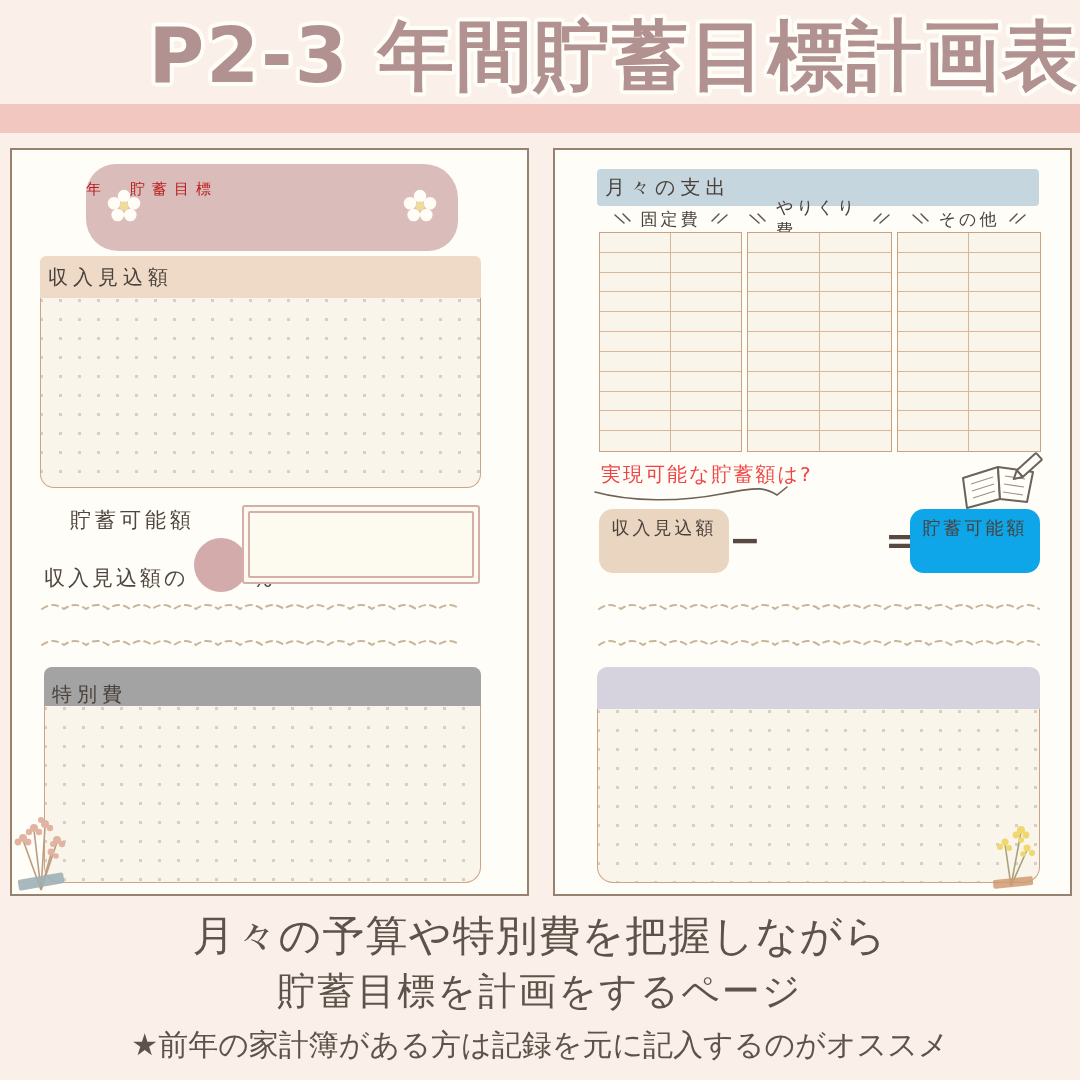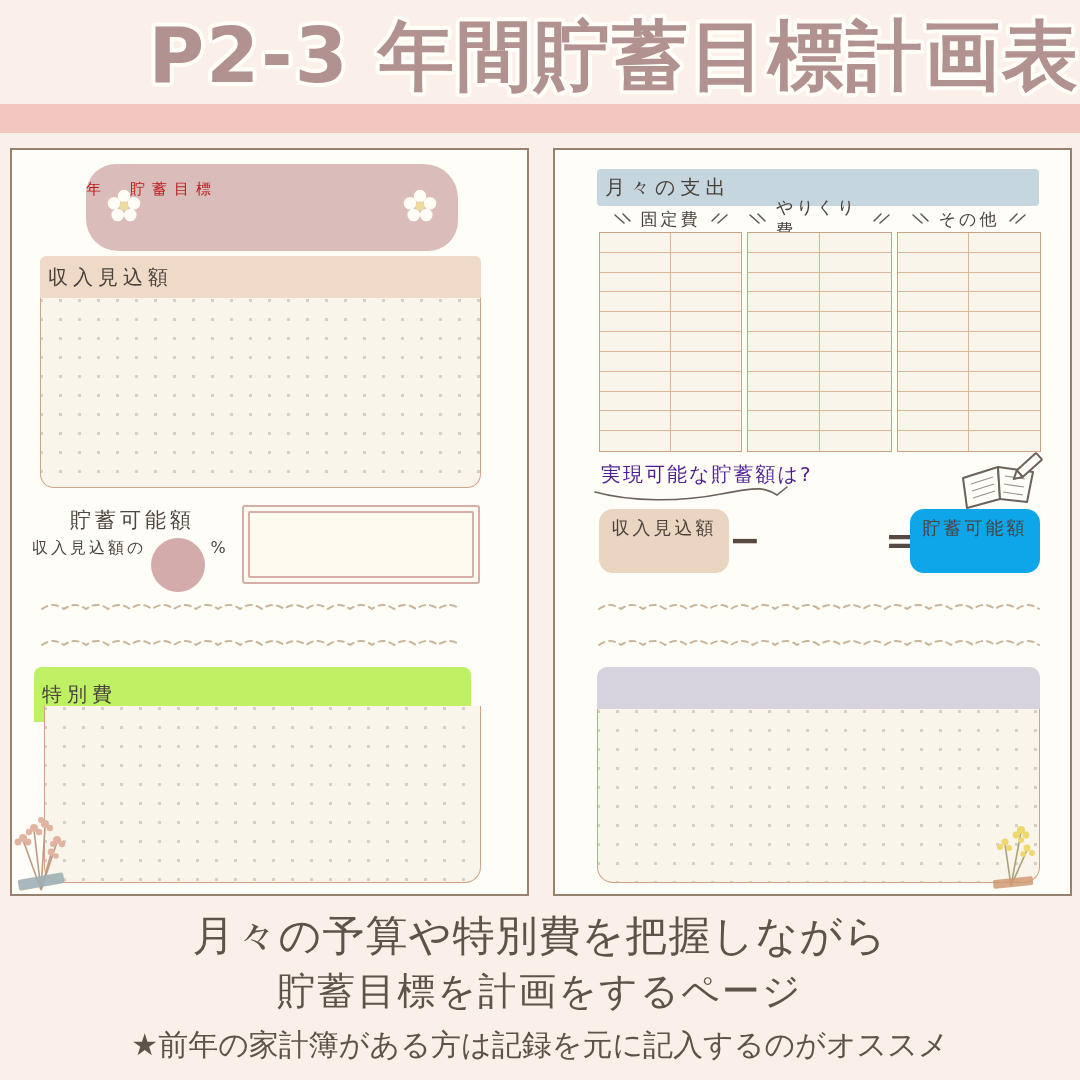--- a/index.html
+++ b/index.html
@@ -19,54 +19,54 @@
   #right-page{left:553px}
 
   
   .banner{position:absolute;left:74px;top:14px;width:372px;height:87px;background:#dabdbb;border-radius:30px 34px 30px 32px}
   .banner-label{position:absolute;top:16px;left:0;width:100%;text-align:left;font-size:15px;letter-spacing:7px;color:#b91c1c}
   .flower{position:absolute;top:24px;width:36px;height:36px}
   .f-left{left:20px}.f-right{right:20px}
 
   .sec-header{position:absolute;font-size:20px;letter-spacing:5px;color:#4a413b;display:flex;align-items:center;padding-left:8px}
   .hdr-income{left:28px;top:106px;width:441px;height:42px;background:#eedac7;border-radius:6px 6px 0 0}
-  .hdr-special{left:22px;top:517px;width:437px;height:55px;background:#bef264;border-radius:8px 8px 0 0}
+  .hdr-special{left:32px;top:517px;width:437px;height:55px;background:#a3a3a3;border-radius:8px 8px 0 0}
   .hdr-monthly{left:42px;top:19px;width:442px;height:37px;background:#c5d6df;border-radius:4px}
   .hdr-blank{left:42px;top:517px;width:443px;height:42px;background:#d7d3de;border-radius:10px 10px 0 0}
 
   .dotted{position:absolute;background-color:#faf5eb;
     background-image:radial-gradient(circle,#d8cec1 1.7px,transparent 1.9px);
     background-size:19px 19px;background-position:10px 12px;
     border:1px solid #cfa486;border-top:none}
   .dot-income{left:28px;top:148px;width:441px;height:190px;border-radius:0 0 14px 14px}
   .dot-special{left:32px;top:556px;width:437px;height:177px;border-radius:0 0 16px 16px}
   .dot-notes{left:42px;top:559px;width:443px;height:174px;border-radius:0 0 16px 16px}
 
   .ideal-label{position:absolute;left:58px;top:356px;font-size:21px;letter-spacing:4px}
-  .percent-line{position:absolute;left:20px;top:388px;display:flex;align-items:flex-start;font-size:16px;letter-spacing:3px}
+  .percent-line{position:absolute;left:32px;top:388px;display:flex;align-items:flex-end;font-size:21px;letter-spacing:3px}
   .percent-circle{display:inline-block;width:54px;height:54px;border-radius:50%;background:#d3abaa;margin:0 5px}
   .double-box{position:absolute;left:230px;top:355px;width:238px;height:79px;border:2px solid #d5aeaa;border-radius:3px;padding:4px;background:#fdfaf0}
   .double-box-inner{width:100%;height:100%;border:2px solid #d5aeaa;border-radius:2px}
 
   .wavy{position:absolute;height:14px;overflow:visible}
   .wavy path{fill:none;stroke:#c9b59a;stroke-width:2;stroke-dasharray:6 5;stroke-linecap:round}
   .w-l1{left:28px;top:450px}.w-l2{left:28px;top:486px}
   .w-r1{left:42px;top:450px}.w-r2{left:42px;top:486px}
 
   
   .tbl-label{position:absolute;top:57px;height:24px;display:flex;align-items:center;justify-content:center;gap:9px;font-size:17px;letter-spacing:3px;color:#4a413b}
   #tl-0{left:44px;width:143px}#tl-1{left:192px;width:145px}#tl-2{left:342px;width:144px}
   .tick{flex:0 0 auto}
   .exp-grid{position:absolute;top:82px;height:220px;border:1px solid #c9a183;display:grid;grid-template-columns:1fr 1fr;grid-auto-rows:1fr;background:#faf5ea}
   #tg-0{left:44px;width:143px}#tg-1{left:192px;width:145px}#tg-2{left:342px;width:144px}
   .cell{border-right:1px solid #dbb696;border-bottom:1px solid #dbb696}
   .cell:nth-child(2n){border-right:none}
   .cell:nth-last-child(-n+2){border-bottom:none}
 
-  .question{position:absolute;left:46px;top:311px;font-size:20px;letter-spacing:2px;color:#4c1d95}
+  .question{position:absolute;left:46px;top:311px;font-size:20px;letter-spacing:2px;color:#ef4444}
   .q-underline{position:absolute;left:36px;top:336px}
   .q-underline path{fill:none;stroke:#6b625a;stroke-width:1.6;stroke-linecap:round}
   .notebook{position:absolute;left:396px;top:296px}
 
   .fbox{position:absolute;top:359px;height:64px;border-radius:14px;display:flex;justify-content:center;padding-top:7px;font-size:18px;letter-spacing:3px;color:#4a413b}
   #fbox-income{left:44px;width:130px;background:#ead5c0}
   #fbox-expense{left:200px;width:128px;background:#c8d8df}
   #fbox-savings{left:355px;width:130px;background:#0ea5e9}
   .op{position:absolute;top:368px;font-size:38px;font-weight:bold;color:#57493f}
   #op-minus{left:174px}#op-equals{left:330px}

